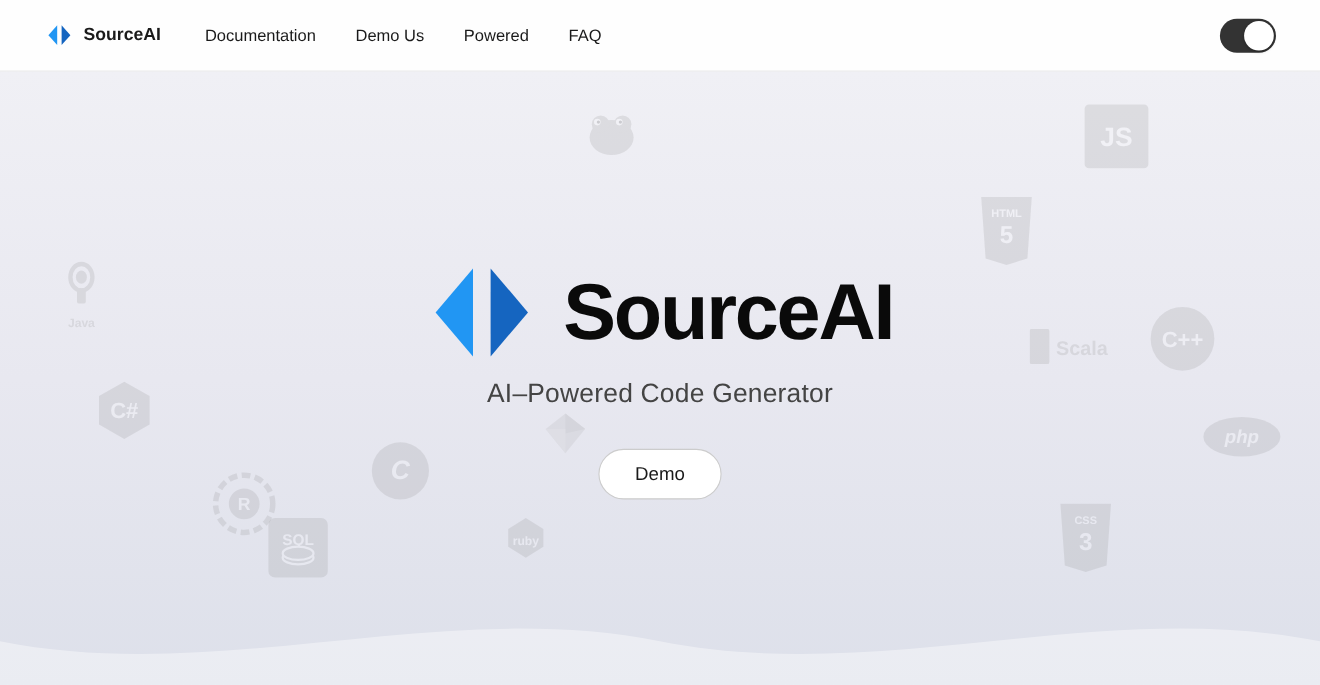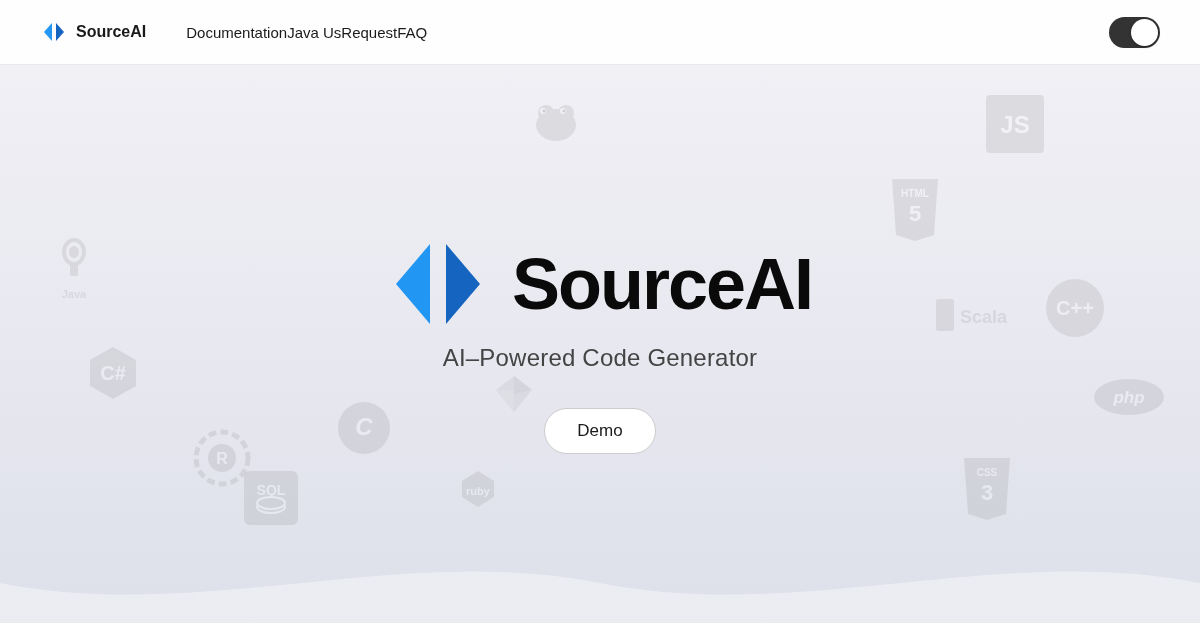--- a/index.html
+++ b/index.html
@@ -33,20 +33,21 @@
       width: 28px;
       height: 28px;
     }
     .nav-logo-text {
       font-size: 16px;
       font-weight: 600;
       color: #1a1a1a;
     }
     .nav-links {
       display: flex;
+      gap: 36px;
       flex: 1;
     }
     .nav-link {
       font-size: 15px;
       color: #1a1a1a;
       text-decoration: none;
       font-weight: 400;
     }
     .nav-right {
       margin-left: auto;
@@ -193,22 +194,22 @@
 <nav class="navbar">
   <div class="nav-logo">
     <svg class="nav-logo-icon" viewBox="0 0 28 28" fill="none">
       <polygon points="4,14 12,5 12,23" fill="#2196f3"></polygon>
       <polygon points="24,14 16,5 16,23" fill="#1565c0"></polygon>
     </svg>
     <span class="nav-logo-text">SourceAI</span>
   </div>
   <div class="nav-links">
     <a class="nav-link" href="#">Documentation</a>
-    <a class="nav-link" href="#">Java Us</a>
-    <a class="nav-link" href="#">Request</a>
+    <a class="nav-link" href="#">Demo Us</a>
+    <a class="nav-link" href="#">Powered</a>
     <a class="nav-link" href="#">FAQ</a>
   </div>
   <div class="nav-right">
     <div class="toggle-switch">
       <div class="toggle-knob"></div>
     </div>
   </div>
 </nav>
 
 <section class="hero">

